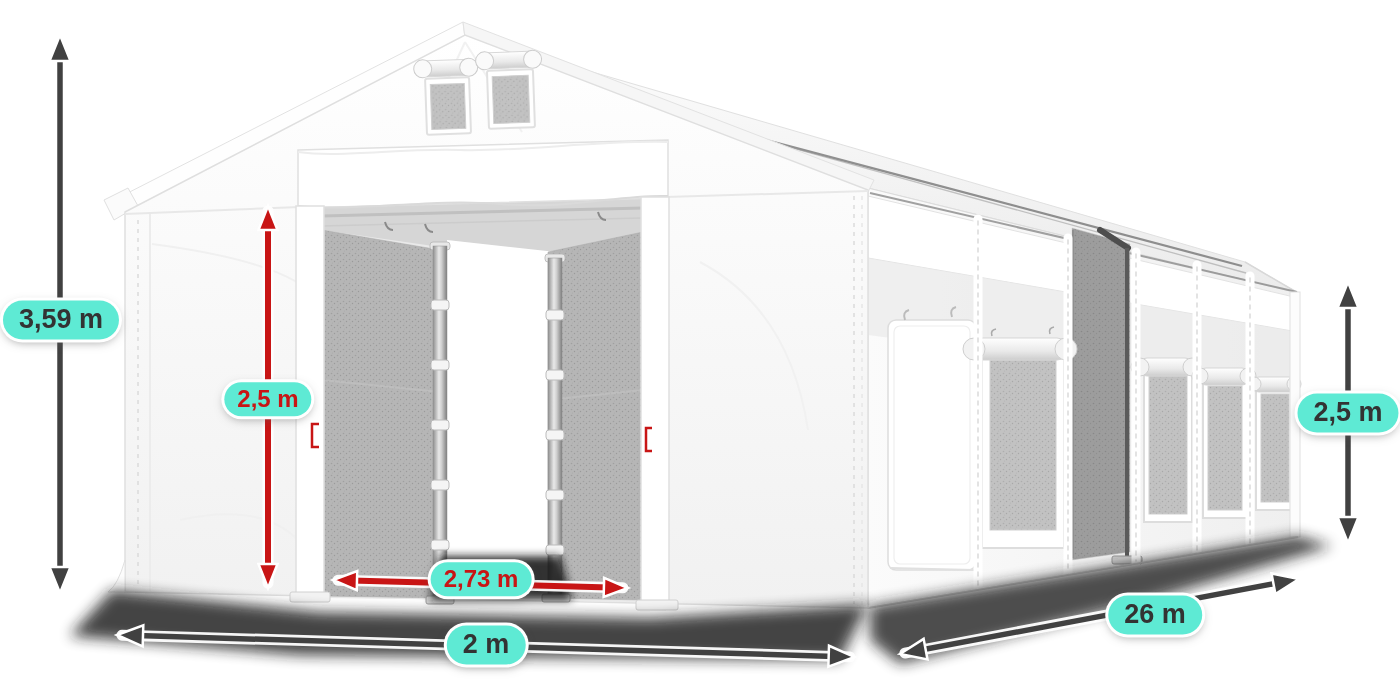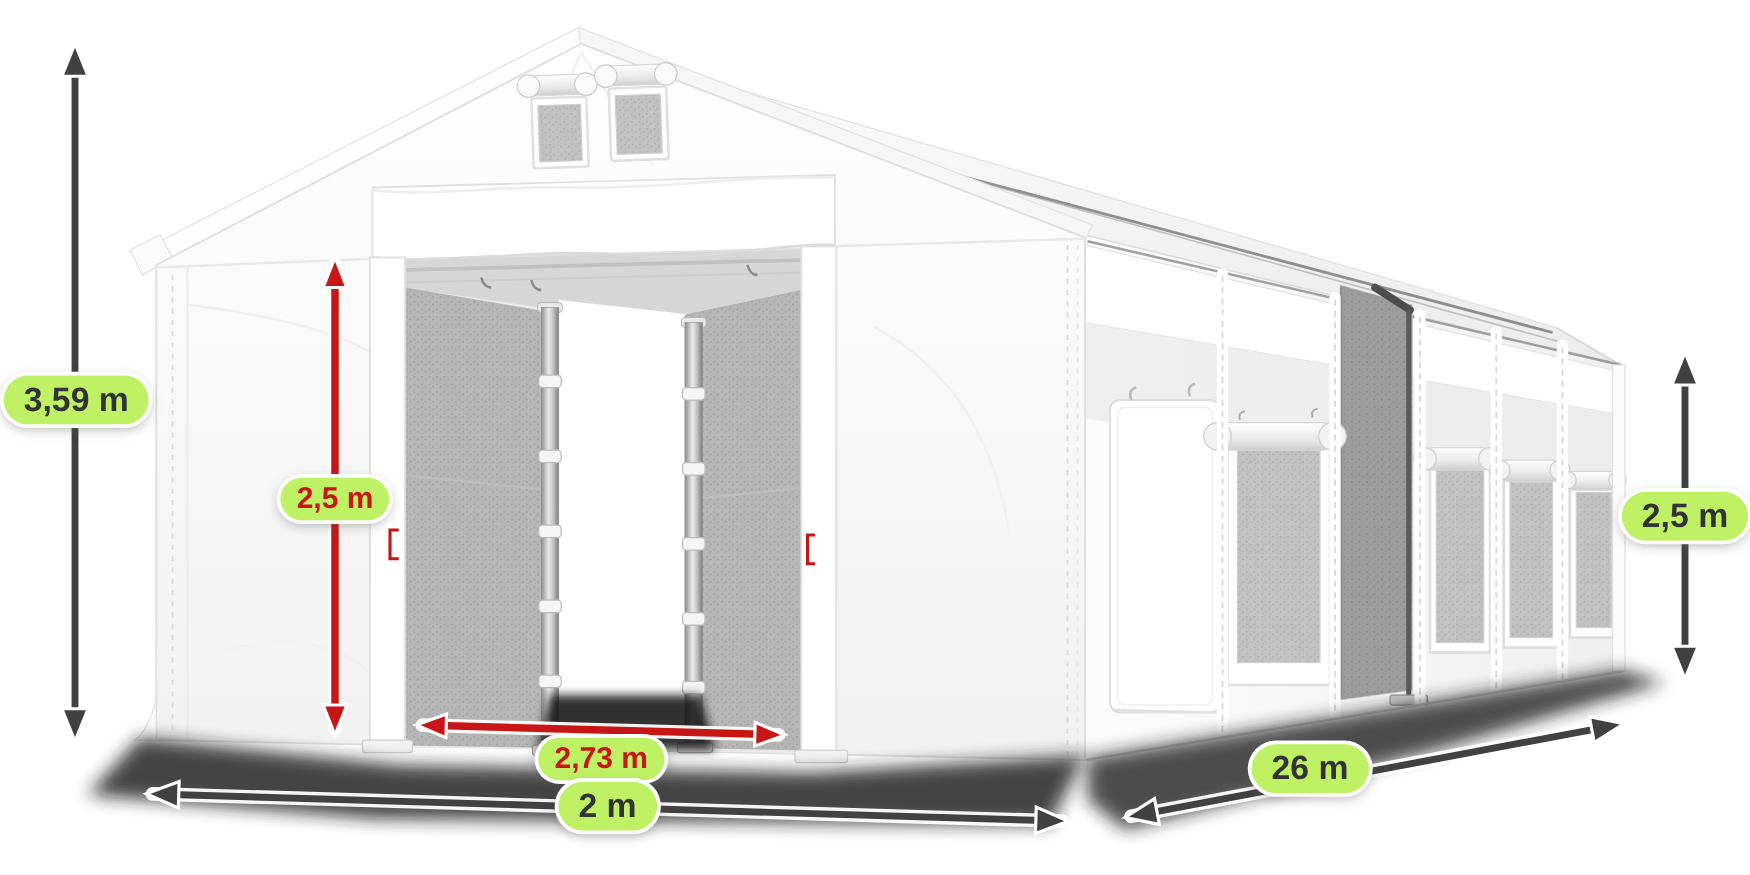--- a/index.html
+++ b/index.html
@@ -16,21 +16,21 @@
   .stage svg{position:absolute;left:0;top:0;}
   
   .dim .casing{stroke:#ffffff;stroke-width:11;stroke-linecap:round;opacity:.95;}
   .dim.dark .shaft{stroke:var(--arrow);stroke-width:5.5;}
   .dim.dark .head{fill:var(--arrow);stroke:#ffffff;stroke-width:2.5;}
   .dim.red .shaft{stroke:var(--red);stroke-width:6;}
   .dim.red .head{fill:var(--red);stroke:#ffffff;stroke-width:2.5;}
   
   .pill{
     position:absolute;transform:translate(-50%,-50%);
-    background:#bef264;border-radius:22px;
+    background:#5eead4;border-radius:22px;
     font-weight:bold;font-size:27px;color:var(--ink);
     padding:4px 16px;white-space:nowrap;line-height:1.15;
     box-shadow:0 0 0 3px #ffffff,0 3px 10px rgba(90,90,90,.55);
   }
   .pill.red{color:var(--red);font-size:24px;padding:3px 13px;}
 </style>
 </head>
 <body>
 
 <div class="stage">
@@ -296,18 +296,18 @@
   <g class="dim dark" transform="translate(117,635) rotate(1.71)">
     <line class="casing" x1="5" y1="0" x2="733" y2="0"></line>
     <line class="shaft" x1="20" y1="0" x2="718" y2="0"></line>
     <polygon class="head" points="0,0 26,-10.5 26,10.5"></polygon>
     <polygon class="head" points="738,0 712,-10.5 712,10.5"></polygon>
   </g>
 </svg>
 
 <div class="pill dark" style="left:61px;top:320px">3,59 m</div>
 <div class="pill red" style="left:268px;top:399px">2,5 m</div>
-<div class="pill red" style="left:481px;top:607px">2,73 m</div>
+<div class="pill red" style="left:481px;top:579px">2,73 m</div>
 <div class="pill dark" style="left:1348px;top:413px">2,5 m</div>
-<div class="pill dark" style="left:1048px;top:615px">26 m</div>
+<div class="pill dark" style="left:1155px;top:615px">26 m</div>
 <div class="pill dark" style="left:486px;top:645px">2 m</div>
 
 </div>
 
 </body></html>

